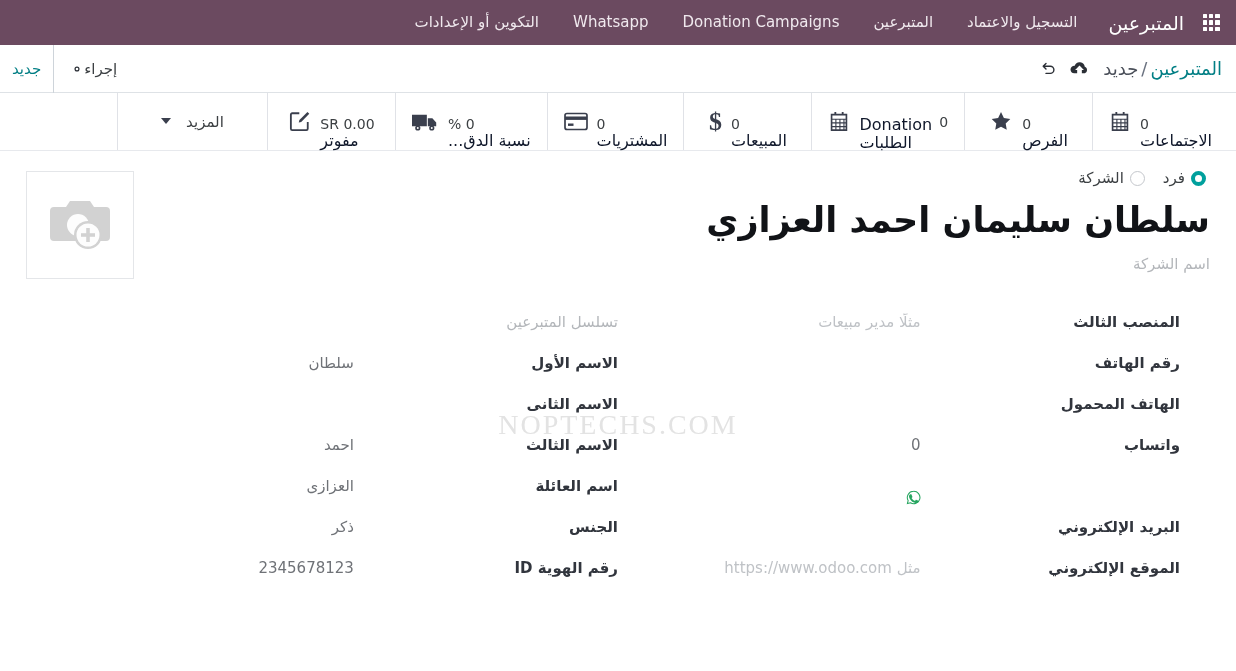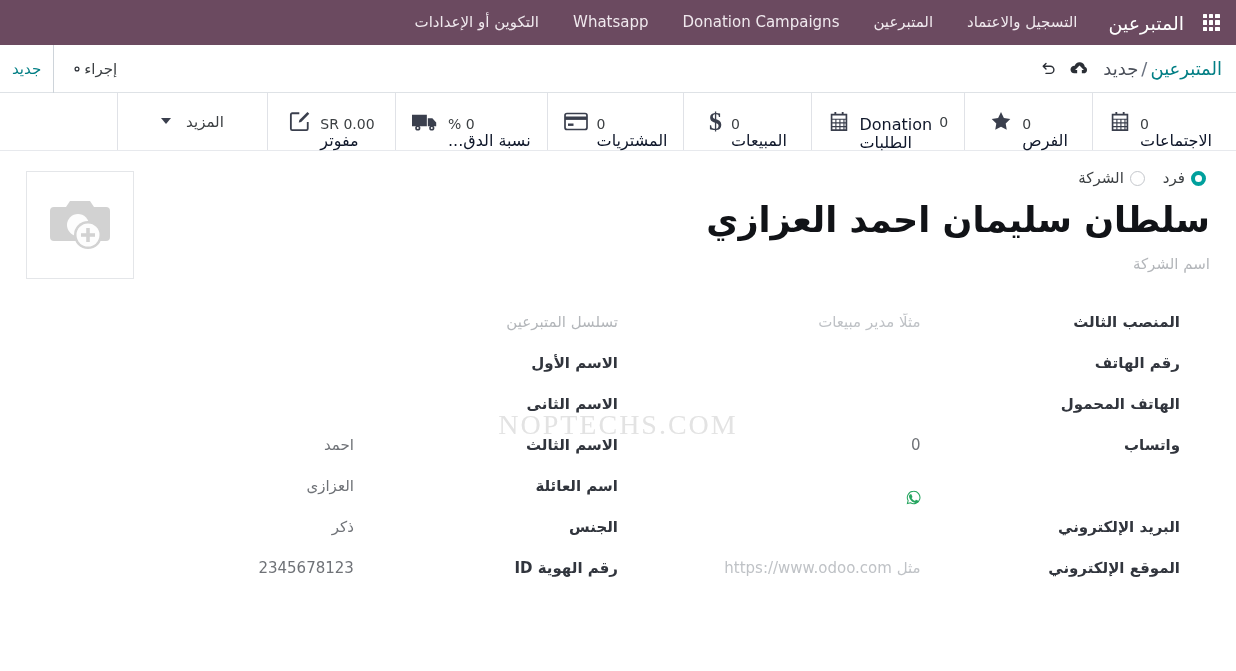--- a/index.html
+++ b/index.html
@@ -565,20 +565,21 @@
       </div>
     </div>
 
     <div class="col col-right">
       <div class="field">
         <div class="f-label muted">تسلسل المتبرعين</div>
         <div class="f-value"></div>
       </div>
       <div class="field">
         <div class="f-label">الاسم الأول</div>
+        <div class="f-value">سلطان</div>
       </div>
       <div class="field">
         <div class="f-label">الاسم الثانى</div>
       </div>
       <div class="field">
         <div class="f-label">الاسم الثالث</div>
         <div class="f-value">احمد</div>
       </div>
       <div class="field">
         <div class="f-label">اسم العائلة</div>

